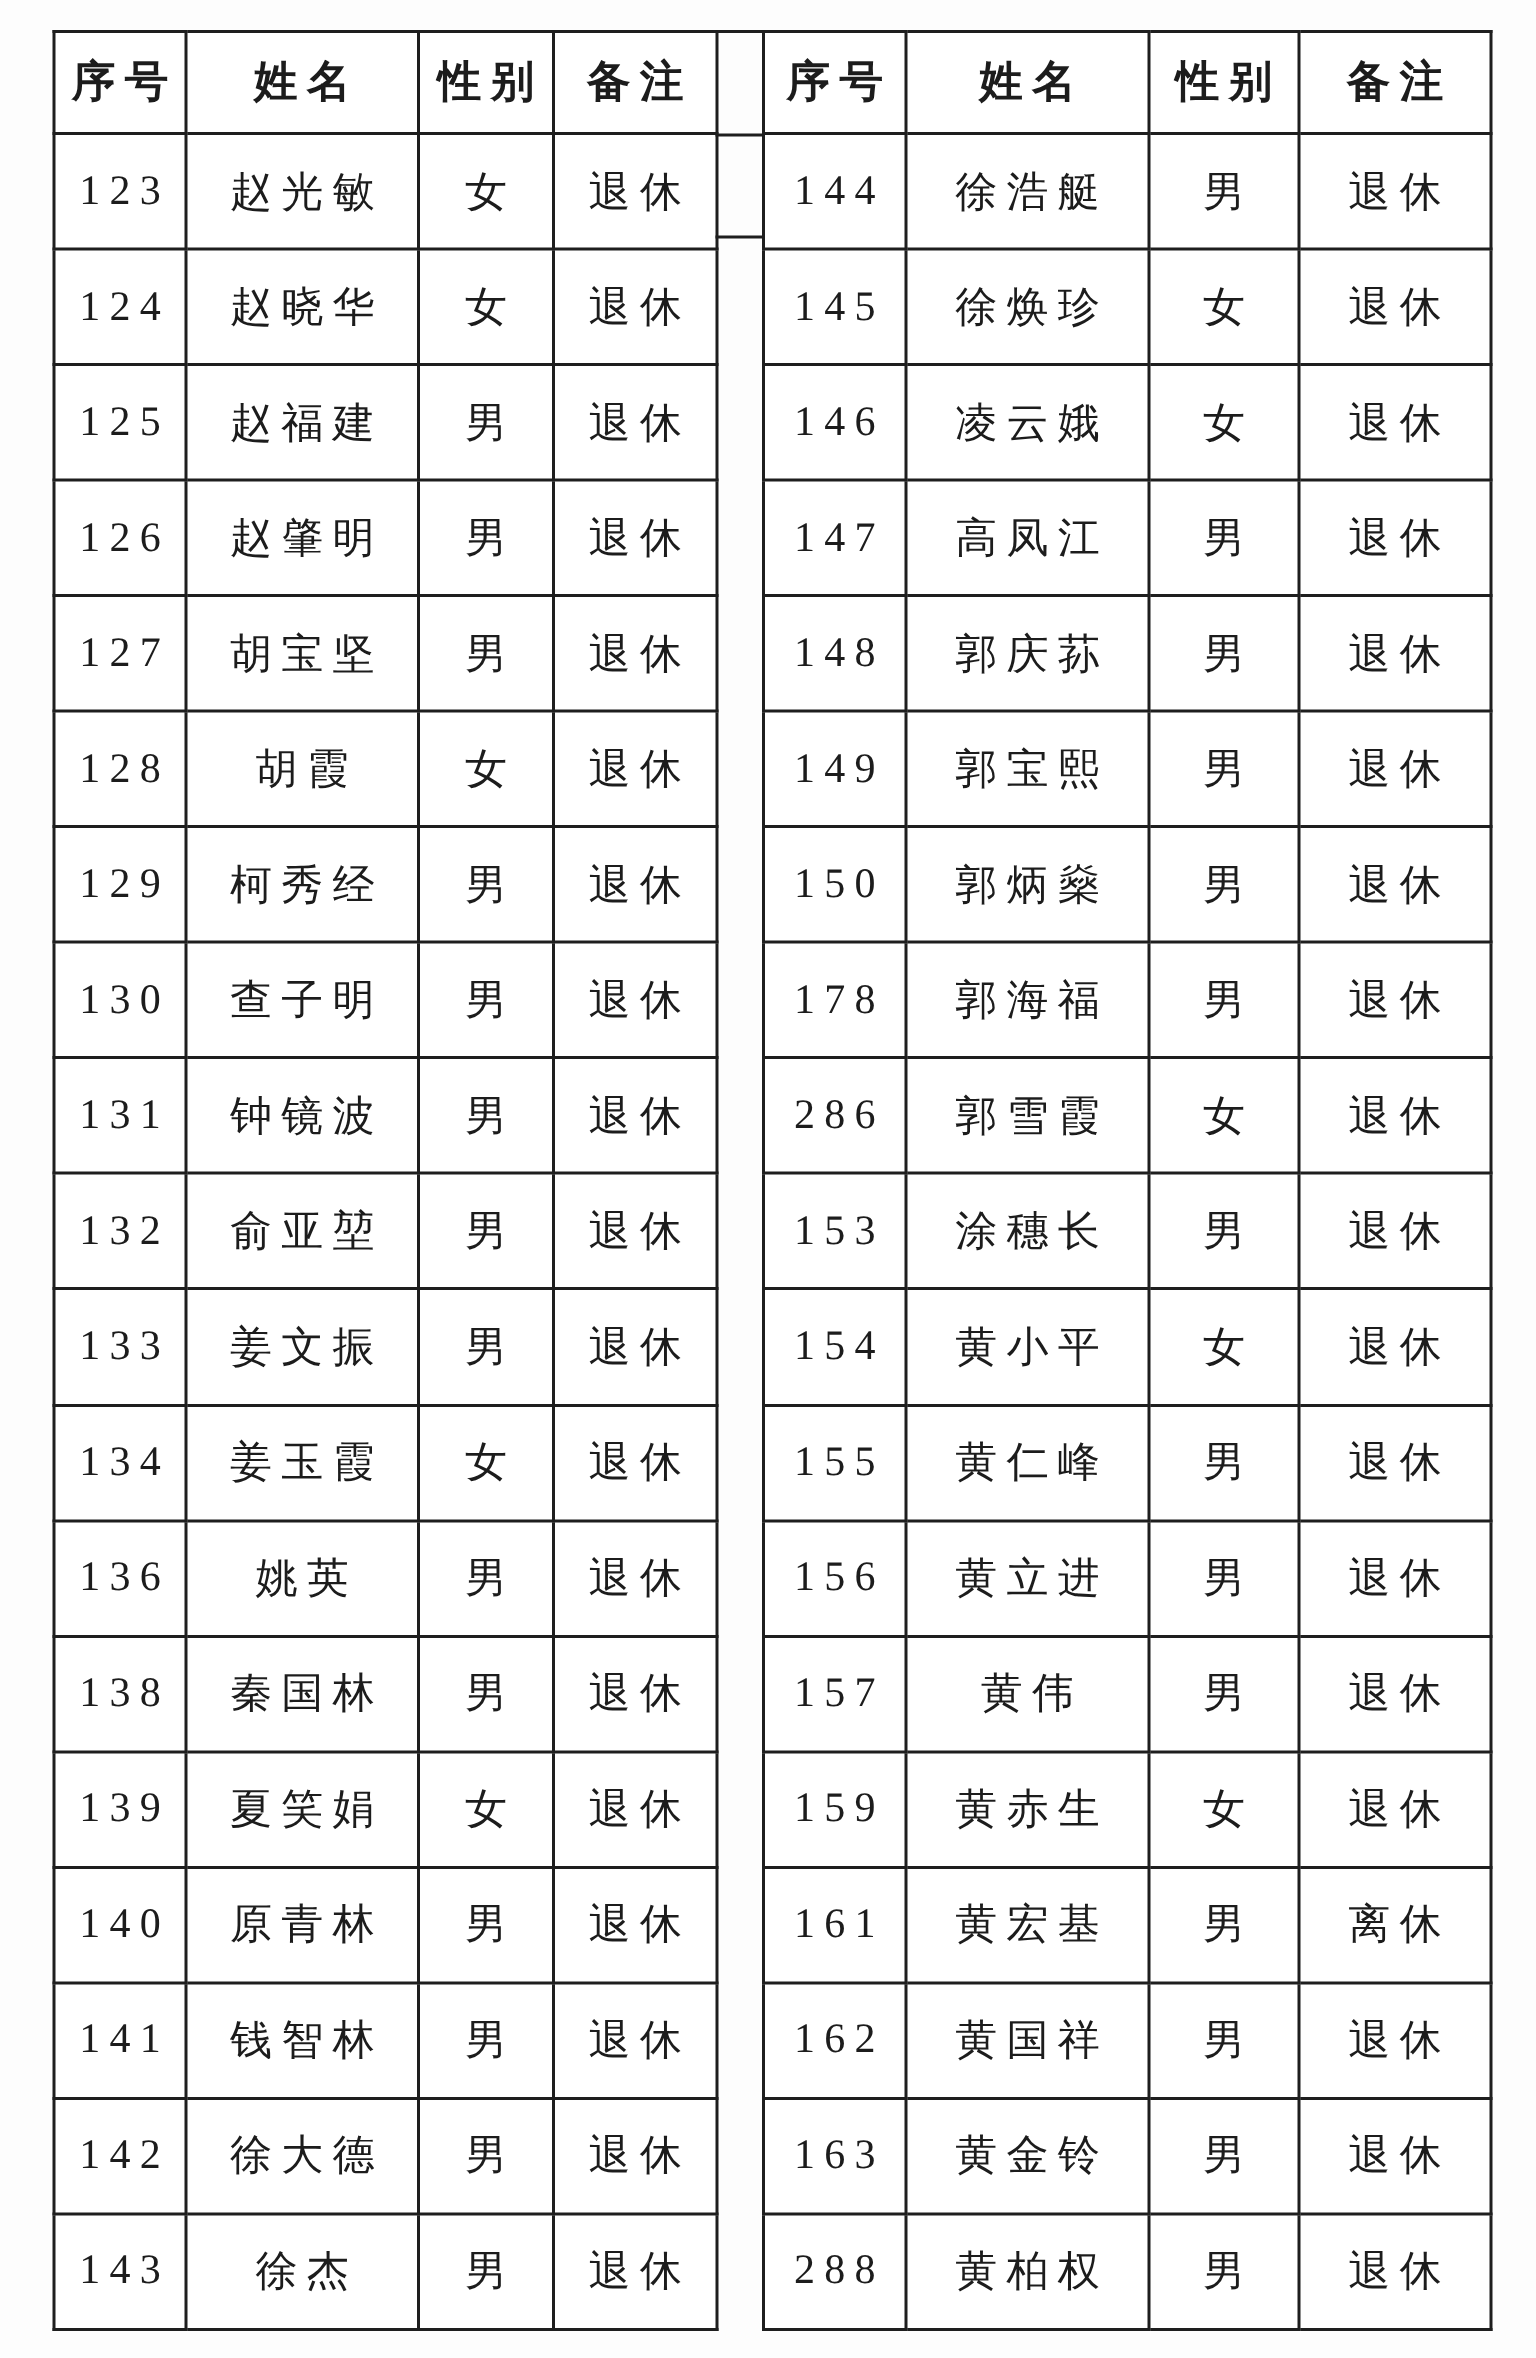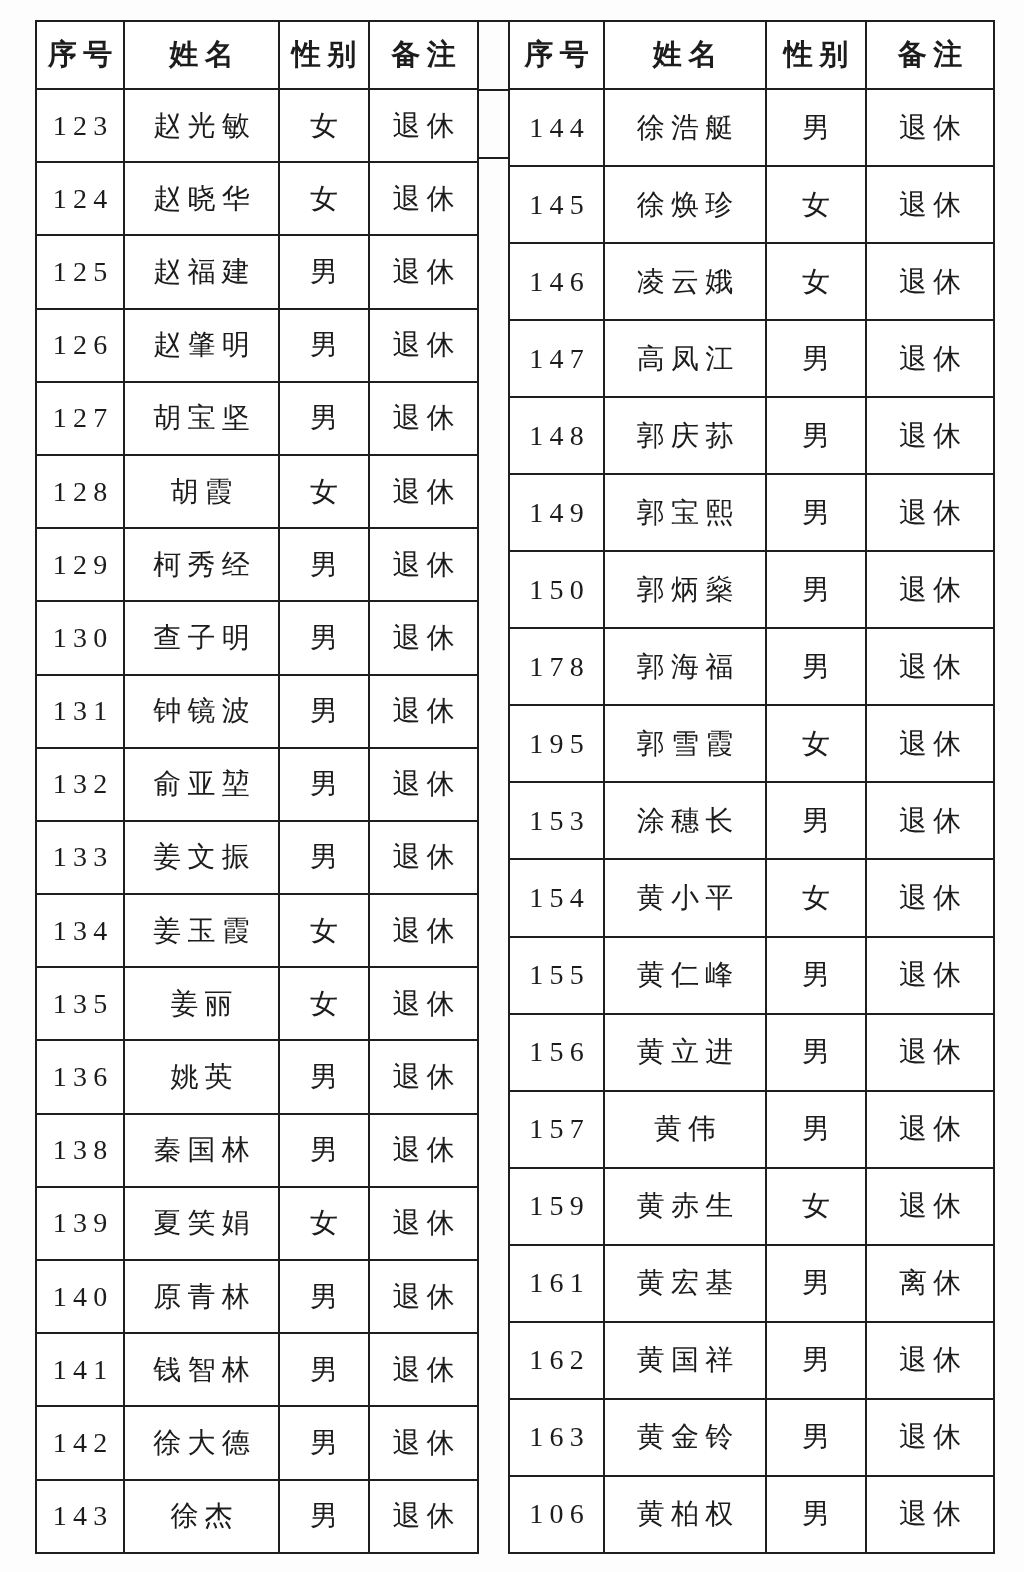--- a/index.html
+++ b/index.html
@@ -142,26 +142,20 @@
           <td>男</td>
           <td>退休</td>
         </tr>
         <tr>
           <td>134</td>
           <td>姜玉霞</td>
           <td>女</td>
           <td>退休</td>
         </tr>
         <tr>
-          <td>135</td>
-          <td>姜丽</td>
-          <td>女</td>
-          <td>退休</td>
-        </tr>
-        <tr>
           <td>136</td>
           <td>姚英</td>
           <td>男</td>
           <td>退休</td>
         </tr>
         <tr>
           <td>138</td>
           <td>秦国林</td>
           <td>男</td>
           <td>退休</td>
@@ -262,21 +256,21 @@
           <td>男</td>
           <td>退休</td>
         </tr>
         <tr>
           <td>178</td>
           <td>郭海福</td>
           <td>男</td>
           <td>退休</td>
         </tr>
         <tr>
-          <td>195</td>
+          <td>286</td>
           <td>郭雪霞</td>
           <td>女</td>
           <td>退休</td>
         </tr>
         <tr>
           <td>153</td>
           <td>涂穗长</td>
           <td>男</td>
           <td>退休</td>
         </tr>
@@ -322,21 +316,21 @@
           <td>男</td>
           <td>退休</td>
         </tr>
         <tr>
           <td>163</td>
           <td>黄金铃</td>
           <td>男</td>
           <td>退休</td>
         </tr>
         <tr>
-          <td>106</td>
+          <td>288</td>
           <td>黄柏权</td>
           <td>男</td>
           <td>退休</td>
         </tr>
       </tbody>
   </table>
 
 </div>
 
 </body></html>

